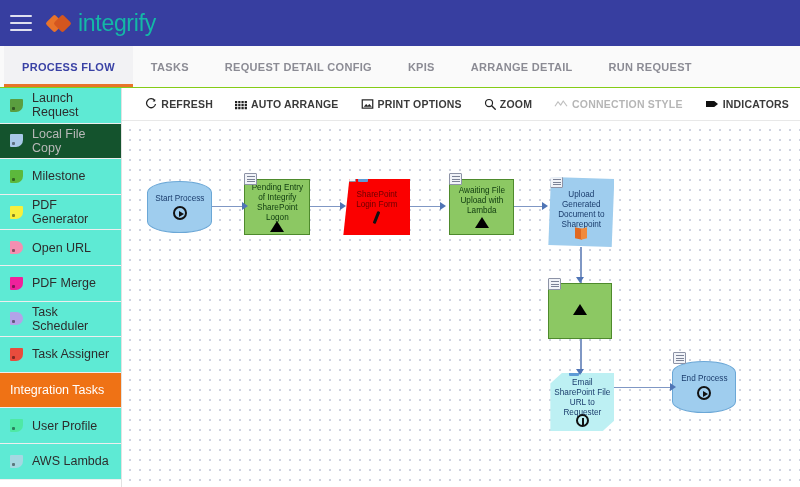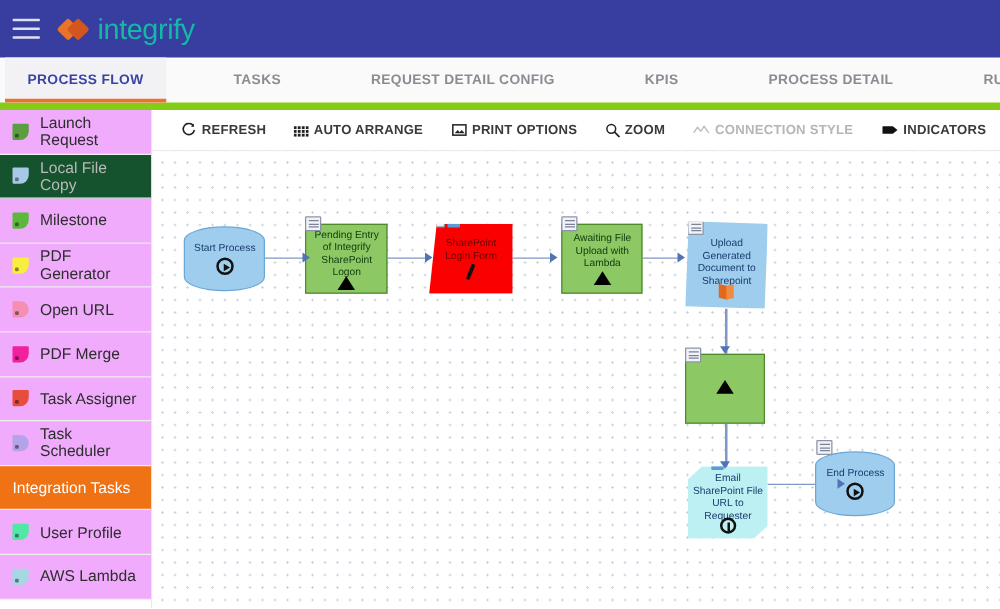--- a/index.html
+++ b/index.html
@@ -38,25 +38,24 @@
   .brand-mark .d1 { left: 0px;  top: 6px; background: #e8732a; }
   .brand-mark .d2 { left: 8px; top: 6px; background: #d4561f; }
   .brand-name {
     color: #14b8a6; font-size: 23px; letter-spacing: -0.3px; font-weight: 400;
   }
 
   
   .tabbar {
     height: 42px;
     background: #fafafa;
-    border-bottom: 6px solid #84cc16;
+    border-bottom: 1px solid #84cc16;
     display: flex;
     align-items: stretch;
     padding-left: 4px;
-    gap: 36px;
   }
   .tab {
     display: flex; align-items: center; justify-content: center;
     padding: 0 18px;
     font-size: 11px; font-weight: bold; letter-spacing: 0.3px;
     color: #8b8b94;
     cursor: pointer;
     position: relative;
     white-space: nowrap;
   }
@@ -77,21 +76,21 @@
     overflow: hidden;
   }
   .side-item {
     height: 35.6px;
     display: flex; align-items: center; gap: 9px;
     padding: 0 8px 0 10px;
     border-bottom: 1px solid #eeeeee;
     font-size: 12.5px;
     color: #2d2d2d;
     cursor: pointer;
-    background: #f0abfc;
+    background: #5eead4;
   }
   .side-item.disabled { color: #b9b9b9; background: #14532d; }
   .side-item.selected { background: #ef7215; color: #ffffff; }
   .swatch {
     width: 13px; height: 13px; border-radius: 1px; flex: none;
     position: relative;
   }
   .swatch::after {
     content:""; position:absolute; left:2px; bottom:2px;
     width:3px; height:3px; background: rgba(0,0,0,.45); border-radius:1px;
@@ -249,21 +248,21 @@
     </span>
     <span class="brand-name">integrify</span>
   </div>
 </div>
 
 <div class="tabbar">
   <div class="tab active">PROCESS FLOW</div>
   <div class="tab">TASKS</div>
   <div class="tab">REQUEST DETAIL CONFIG</div>
   <div class="tab">KPIS</div>
-  <div class="tab">PROCESS DETAIL</div>
+  <div class="tab">ARRANGE DETAIL</div>
   <div class="tab">RUN REQUEST</div>
 </div>
 
 <div class="body-wrap">
 
   <div class="sidebar">
     <div class="side-item">
       <span class="swatch notch" style="background:#5a9e3f"></span>
       <span>Launch Request</span>
     </div>
@@ -281,26 +280,26 @@
     </div>
     <div class="side-item">
       <span class="swatch tag" style="background:#f48fb1"></span>
       <span>Open URL</span>
     </div>
     <div class="side-item">
       <span class="swatch notch" style="background:#f0219b"></span>
       <span>PDF Merge</span>
     </div>
     <div class="side-item">
+      <span class="swatch tag" style="background:#b3a3e8"></span>
+      <span>Task Scheduler</span>
+    </div>
+    <div class="side-item">
       <span class="swatch notch" style="background:#e84c3d"></span>
       <span>Task Assigner</span>
-    </div>
-    <div class="side-item">
-      <span class="swatch tag" style="background:#b3a3e8"></span>
-      <span>Task Scheduler</span>
     </div>
     <div class="side-item selected">
       <span>Integration Tasks</span>
     </div>
     <div class="side-item">
       <span class="swatch notch" style="background:#4fe8a5"></span>
       <span>User Profile</span>
     </div>
     <div class="side-item">
       <span class="swatch notch" style="background:#a5d8e2"></span>
@@ -486,21 +485,21 @@
               <span class="head"></span>
               <span class="body"></span>
             </span>
         </div>
         <div class="lbl">
           <div>Email SharePoint File URL to Requester</div>
           <div class="badge-pause" style="margin-top:-4px"></div>
         </div>
       </div>
 
-      <div class="node term" style="left:530px; top:240px; width:64px; height:52px;">
+      <div class="node term" style="left:550px; top:240px; width:64px; height:52px;">
         <div class="nicon" style="top:-10px;left:0px;">
           <span class="mini-doc">
               <i></i>
               <i></i>
               <i></i>
             </span>
         </div>
         <div class="lbl">
           <div>End Process</div>
           <div class="badge-play"></div>

